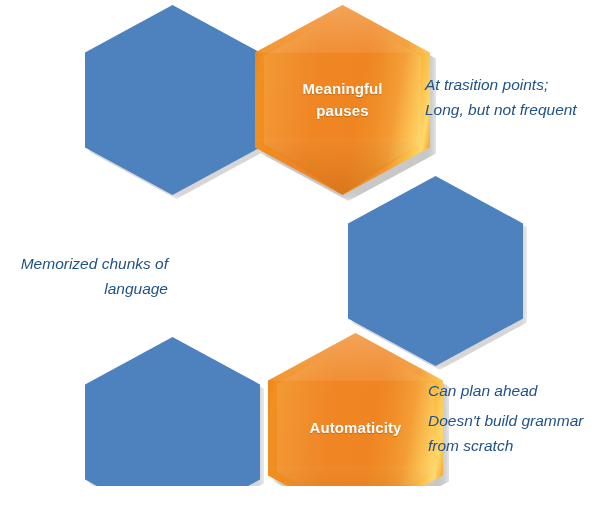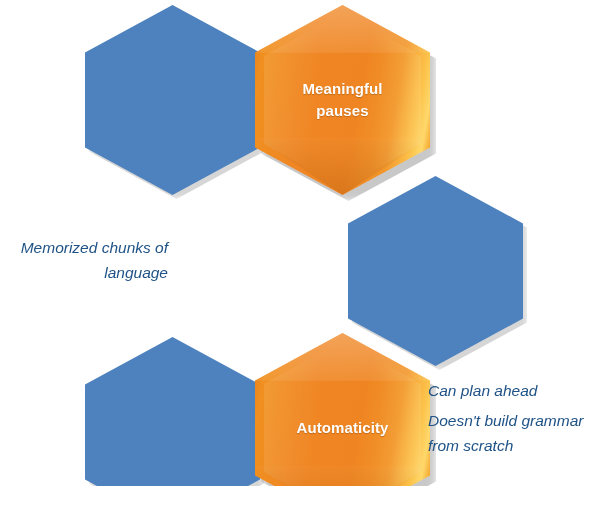--- a/index.html
+++ b/index.html
@@ -122,21 +122,21 @@
   .note {
     position: absolute;
     color: #1f5287;
     font-style: italic;
     font-size: 15.5px;
     line-height: 1.62;
     font-family: "Liberation Sans", sans-serif;
     white-space: pre-line;
   }
   .note.right  { text-align: left; }
-  .note.left   { text-align: right; }
+  .note.left   { text-align: right; margin-top: 16px; }
 </style>
 </head>
 <body>
 
 <div id="canvas">
 
   <div class="hex blue" style="left:85px; top:5px;">
     <div class="shadow"></div>
     <div class="shape"></div>
     <div class="hex-label"></div>
@@ -146,38 +146,40 @@
     <div class="shadow"></div>
     <div class="shape">
       <div class="facet-top"></div>
       <div class="facet-bottom"></div>
     </div>
     <div class="inset-edge"></div>
     <div class="hex-label">Meaningful
 pauses</div>
   </div>
 
+  <div class="note right" style="left:425px; top:72px; width:180px;">At trasition points;
+Long, but not frequent</div>
 
   <div class="note left" style="left:0px; top:235px; width:168px;">Memorized chunks of
 language</div>
 
 
   <div class="hex blue" style="left:348px; top:176px;">
     <div class="shadow"></div>
     <div class="shape"></div>
     <div class="hex-label"></div>
   </div>
 
   <div class="hex blue" style="left:85px; top:337px;">
     <div class="shadow"></div>
     <div class="shape"></div>
     <div class="hex-label"></div>
   </div>
 
-  <div class="hex orange" style="left:255px; top:333px;">
+  <div class="hex orange" style="left:268px; top:333px;">
     <div class="shadow"></div>
     <div class="shape">
       <div class="facet-top"></div>
       <div class="facet-bottom"></div>
     </div>
     <div class="inset-edge"></div>
     <div class="hex-label">Automaticity</div>
   </div>
 
   <div class="note right" style="left:428px; top:408px; width:178px;">Doesn't build grammar

